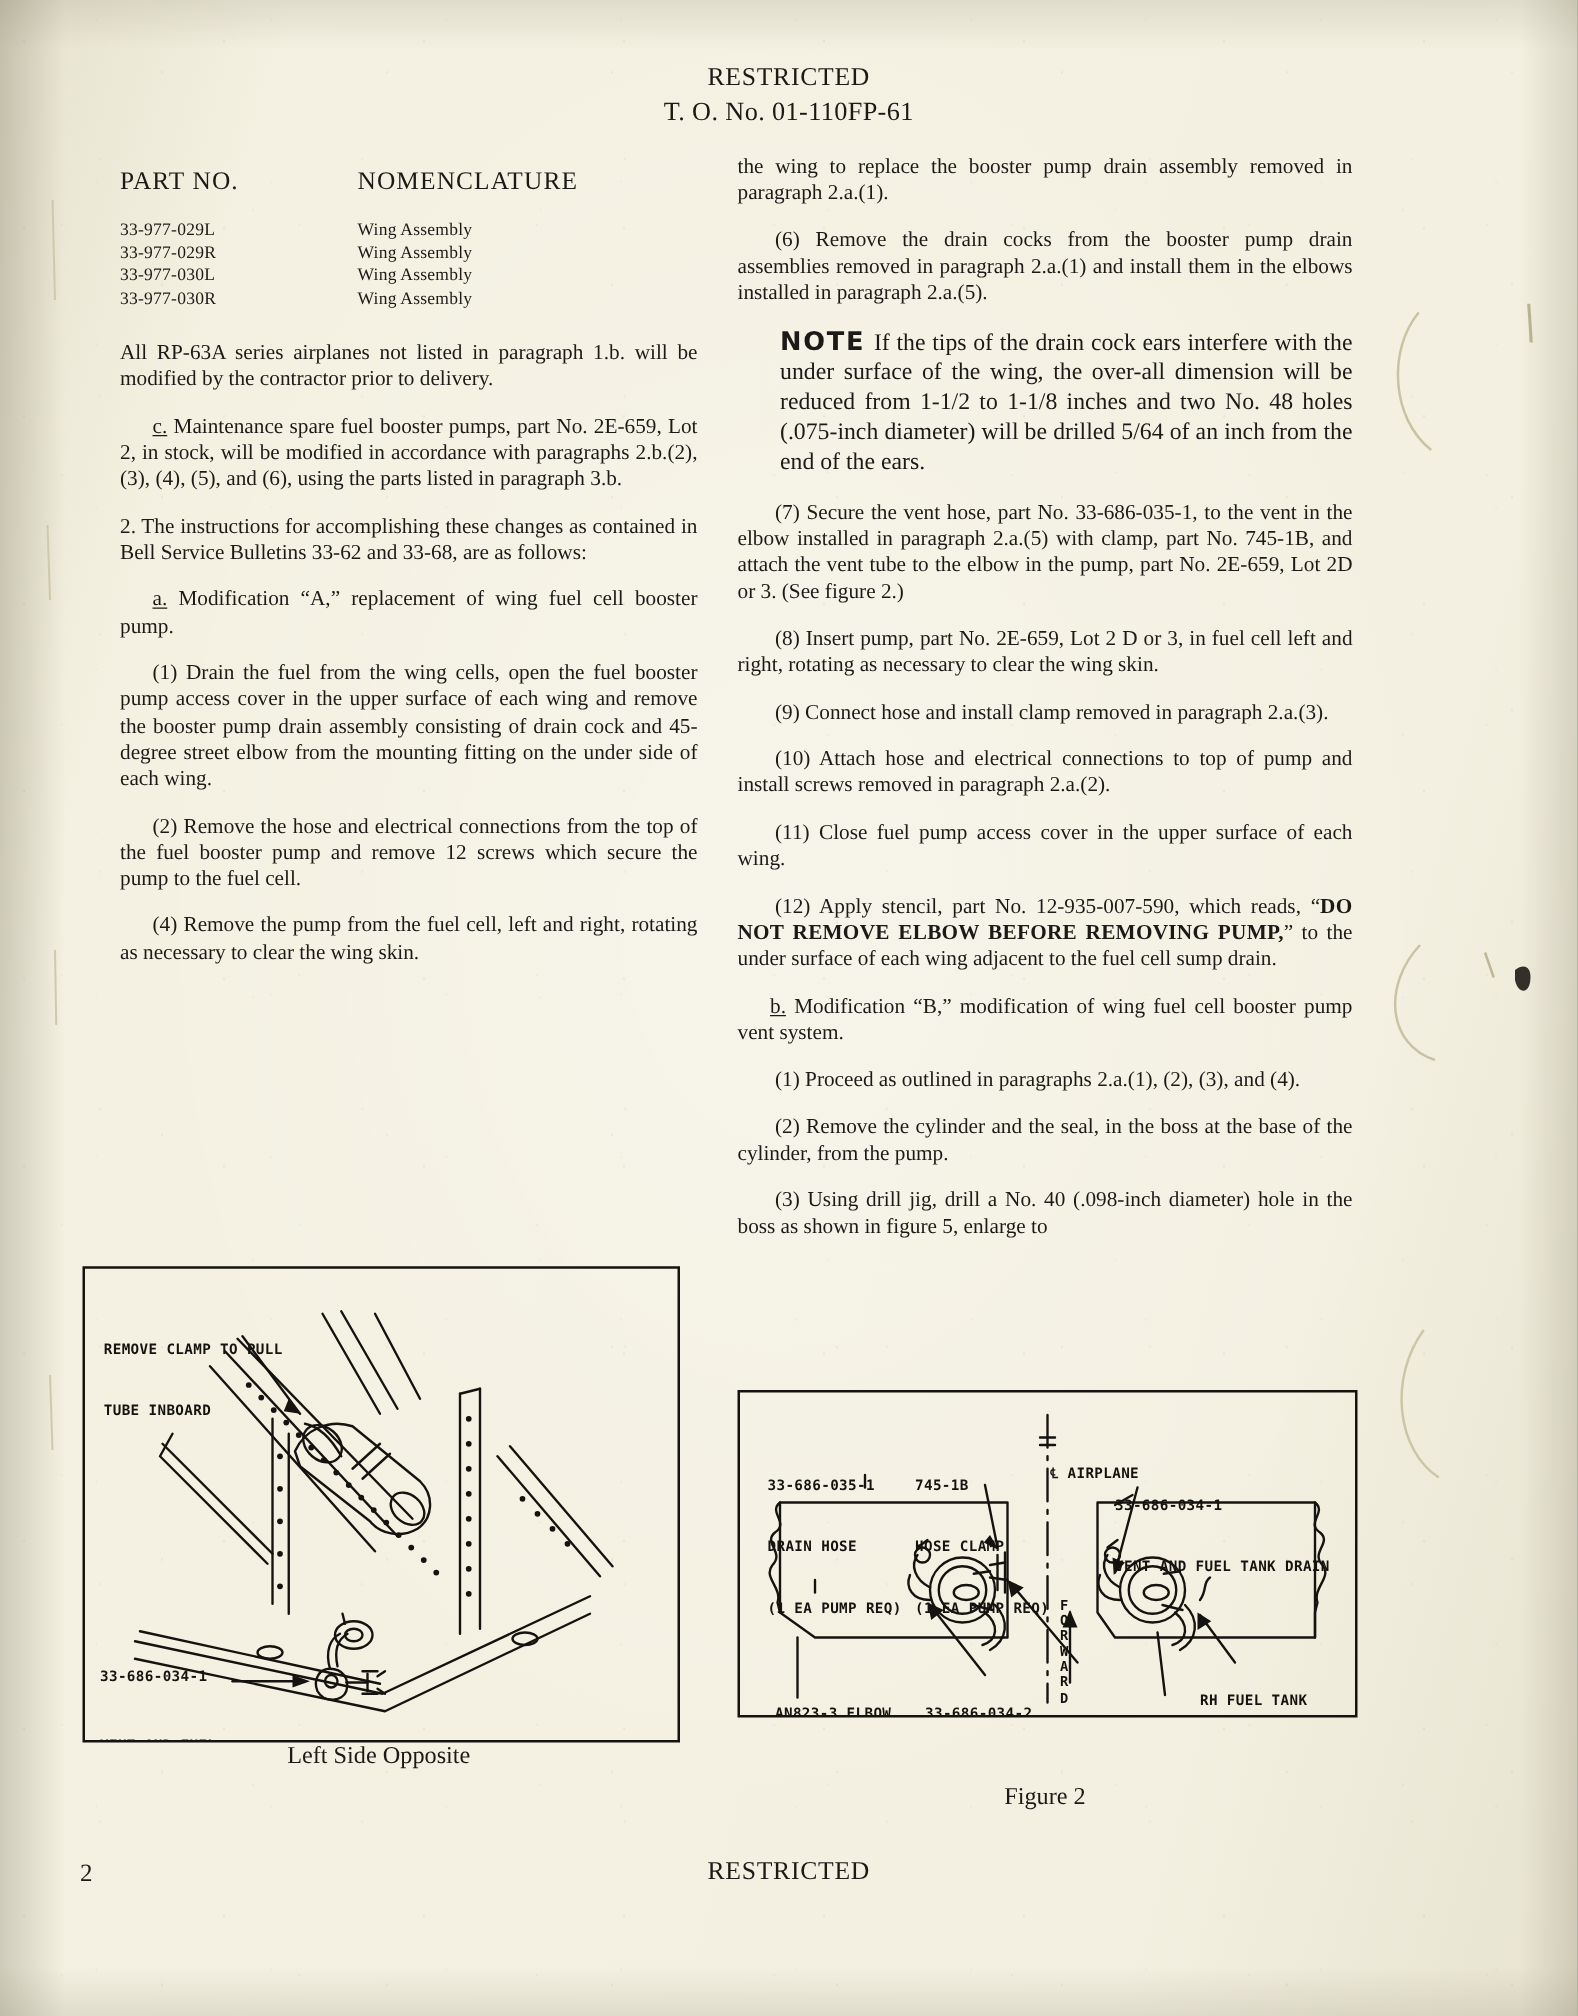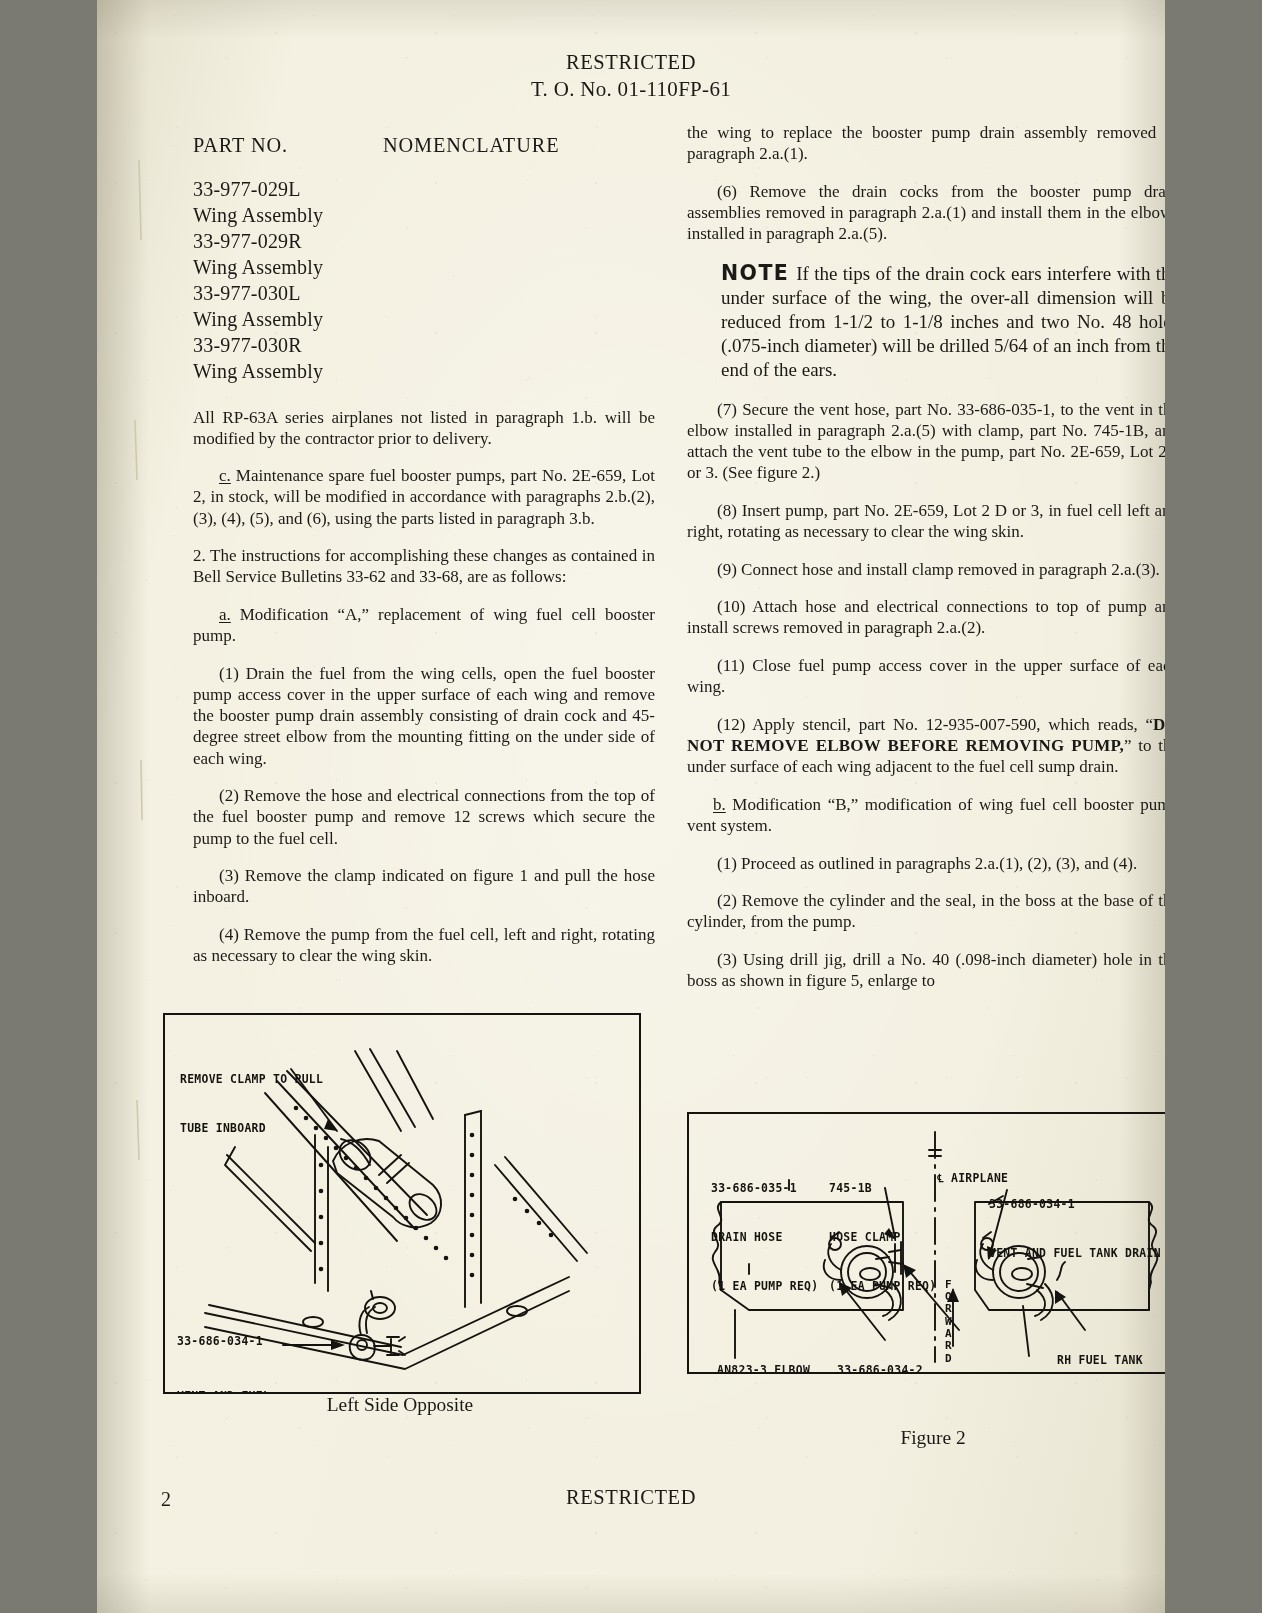--- a/index.html
+++ b/index.html
@@ -2,21 +2,21 @@
 <html><head>
 <meta charset="utf-8">
 <style>
   html, body {
     margin: 0;
     padding: 0;
     background: #7a7a72;
   }
   .page {
     position: relative;
-    width: 1068px;
+    width: 1262px;
     height: 1613px;
     margin: 0 auto;
     background: #f2efdf;
     overflow: hidden;
     font-family: "Liberation Serif", serif;
     color: #1c1a17;
   }
   
   .paper-tint {
     position: absolute;
@@ -96,24 +96,23 @@
 
   
   .parts-head {
     font-size: 20.3px;
     letter-spacing: .9px;
     margin-bottom: 19px;
     display: flex;
   }
   .parts-head .c1 { width: 190px; }
   .parts-row {
-    font-size: 20px;
+    font-size: 14px;
     line-height: 1.305;
     display: flex;
-    flex-direction: column;
   }
   .parts-row .c1 { width: 190px; letter-spacing: .2px; }
   .parts-row .c2 { letter-spacing: .2px; }
   .parts-table { margin-bottom: 22px; }
 
   
   .note-block {
     margin: 0 0 16.5px 0;
     padding-left: 34px;
     font-size: 19px;
@@ -246,21 +245,20 @@
         <p class="body"><span class="ti"></span><u class="ref">c.</u><span> Maintenance spare fuel booster pumps, part No. 2E-659, Lot 2, in stock, will be modified in accordance with paragraphs 2.b.(2), (3), (4), (5), and (6), using the parts listed in paragraph 3.b.</span></p>
 
         <p class="body">2. The instructions for accomplishing these changes as contained in Bell Service Bulletins 33-62 and 33-68, are as follows:</p>
 
         <p class="body"><span class="ti"></span><u class="ref">a.</u><span> Modification “A,” replacement of wing fuel cell booster pump.</span></p>
 
         <p class="body"><span class="ti"></span><span>(1) Drain the fuel from the wing cells, open the fuel booster pump access cover in the upper surface of each wing and remove the booster pump drain assembly consisting of drain cock and 45-degree street elbow from the mounting fitting on the under side of each wing.</span></p>
 
         <p class="body"><span class="ti"></span><span>(2) Remove the hose and electrical connections from the top of the fuel booster pump and remove 12 screws which secure the pump to the fuel cell.</span></p>
 
-        <p class="body"><span class="ti"></span><span>(3) Remove the clamp indicated on figure 1 and pull the hose inboard.</span></p>
 
         <p class="body"><span class="ti"></span><span>(4) Remove the pump from the fuel cell, left and right, rotating as necessary to clear the wing skin.</span></p>
 
       </div>
 
       <div class="col col-right">
 
         <p class="body">the wing to replace the booster pump drain assembly removed in paragraph 2.a.(1).</p>
 
         <p class="body"><span class="ti-wide"></span><span>(6) Remove the drain cocks from the booster pump drain assemblies removed in paragraph 2.a.(1) and install them in the elbows installed in paragraph 2.a.(5).</span></p>

